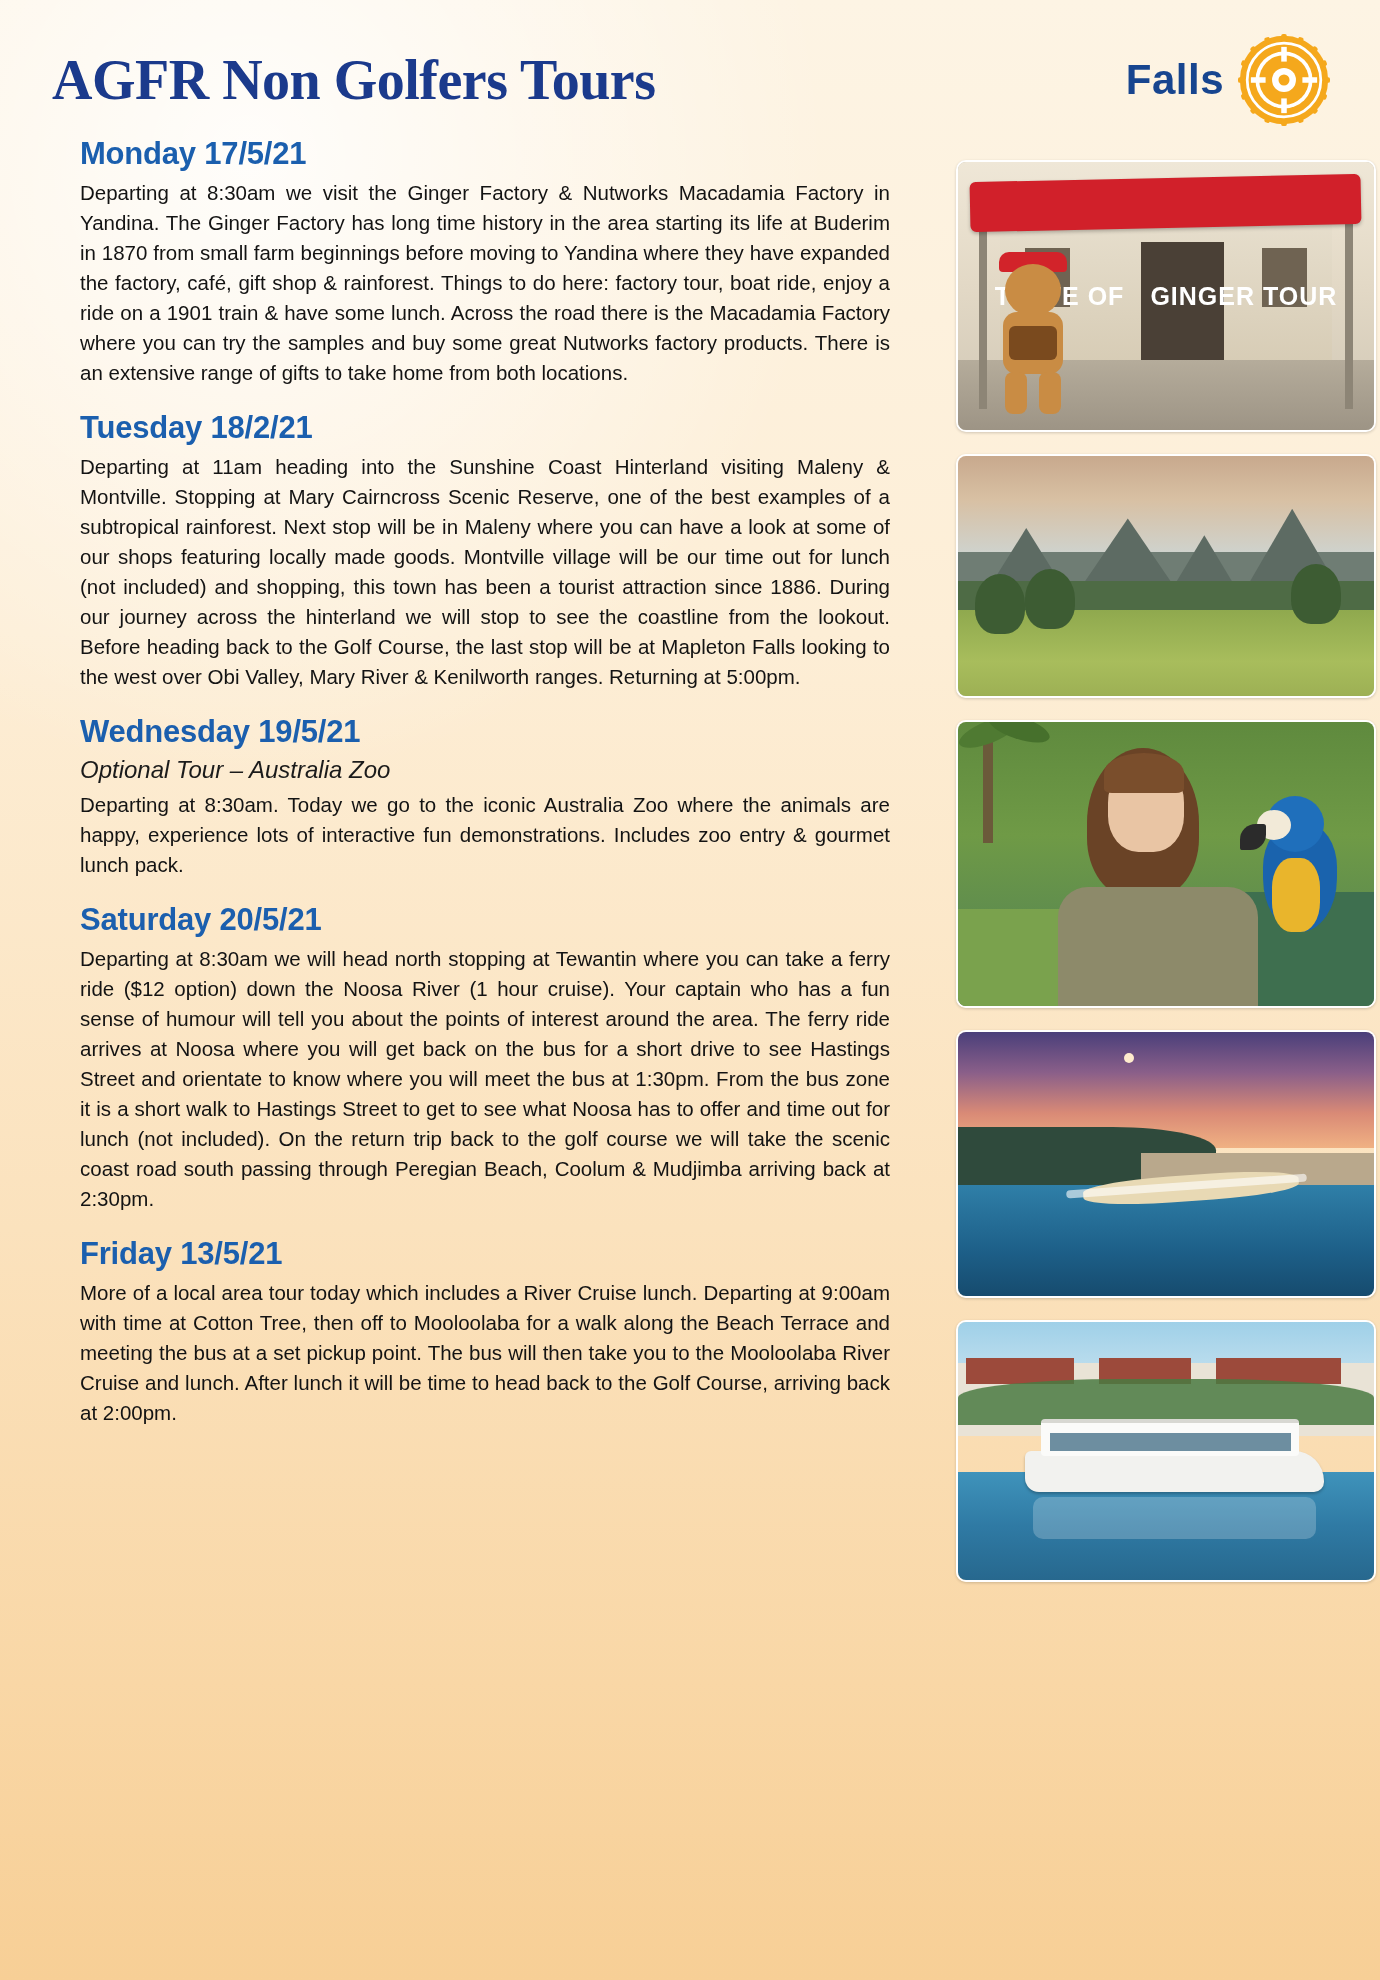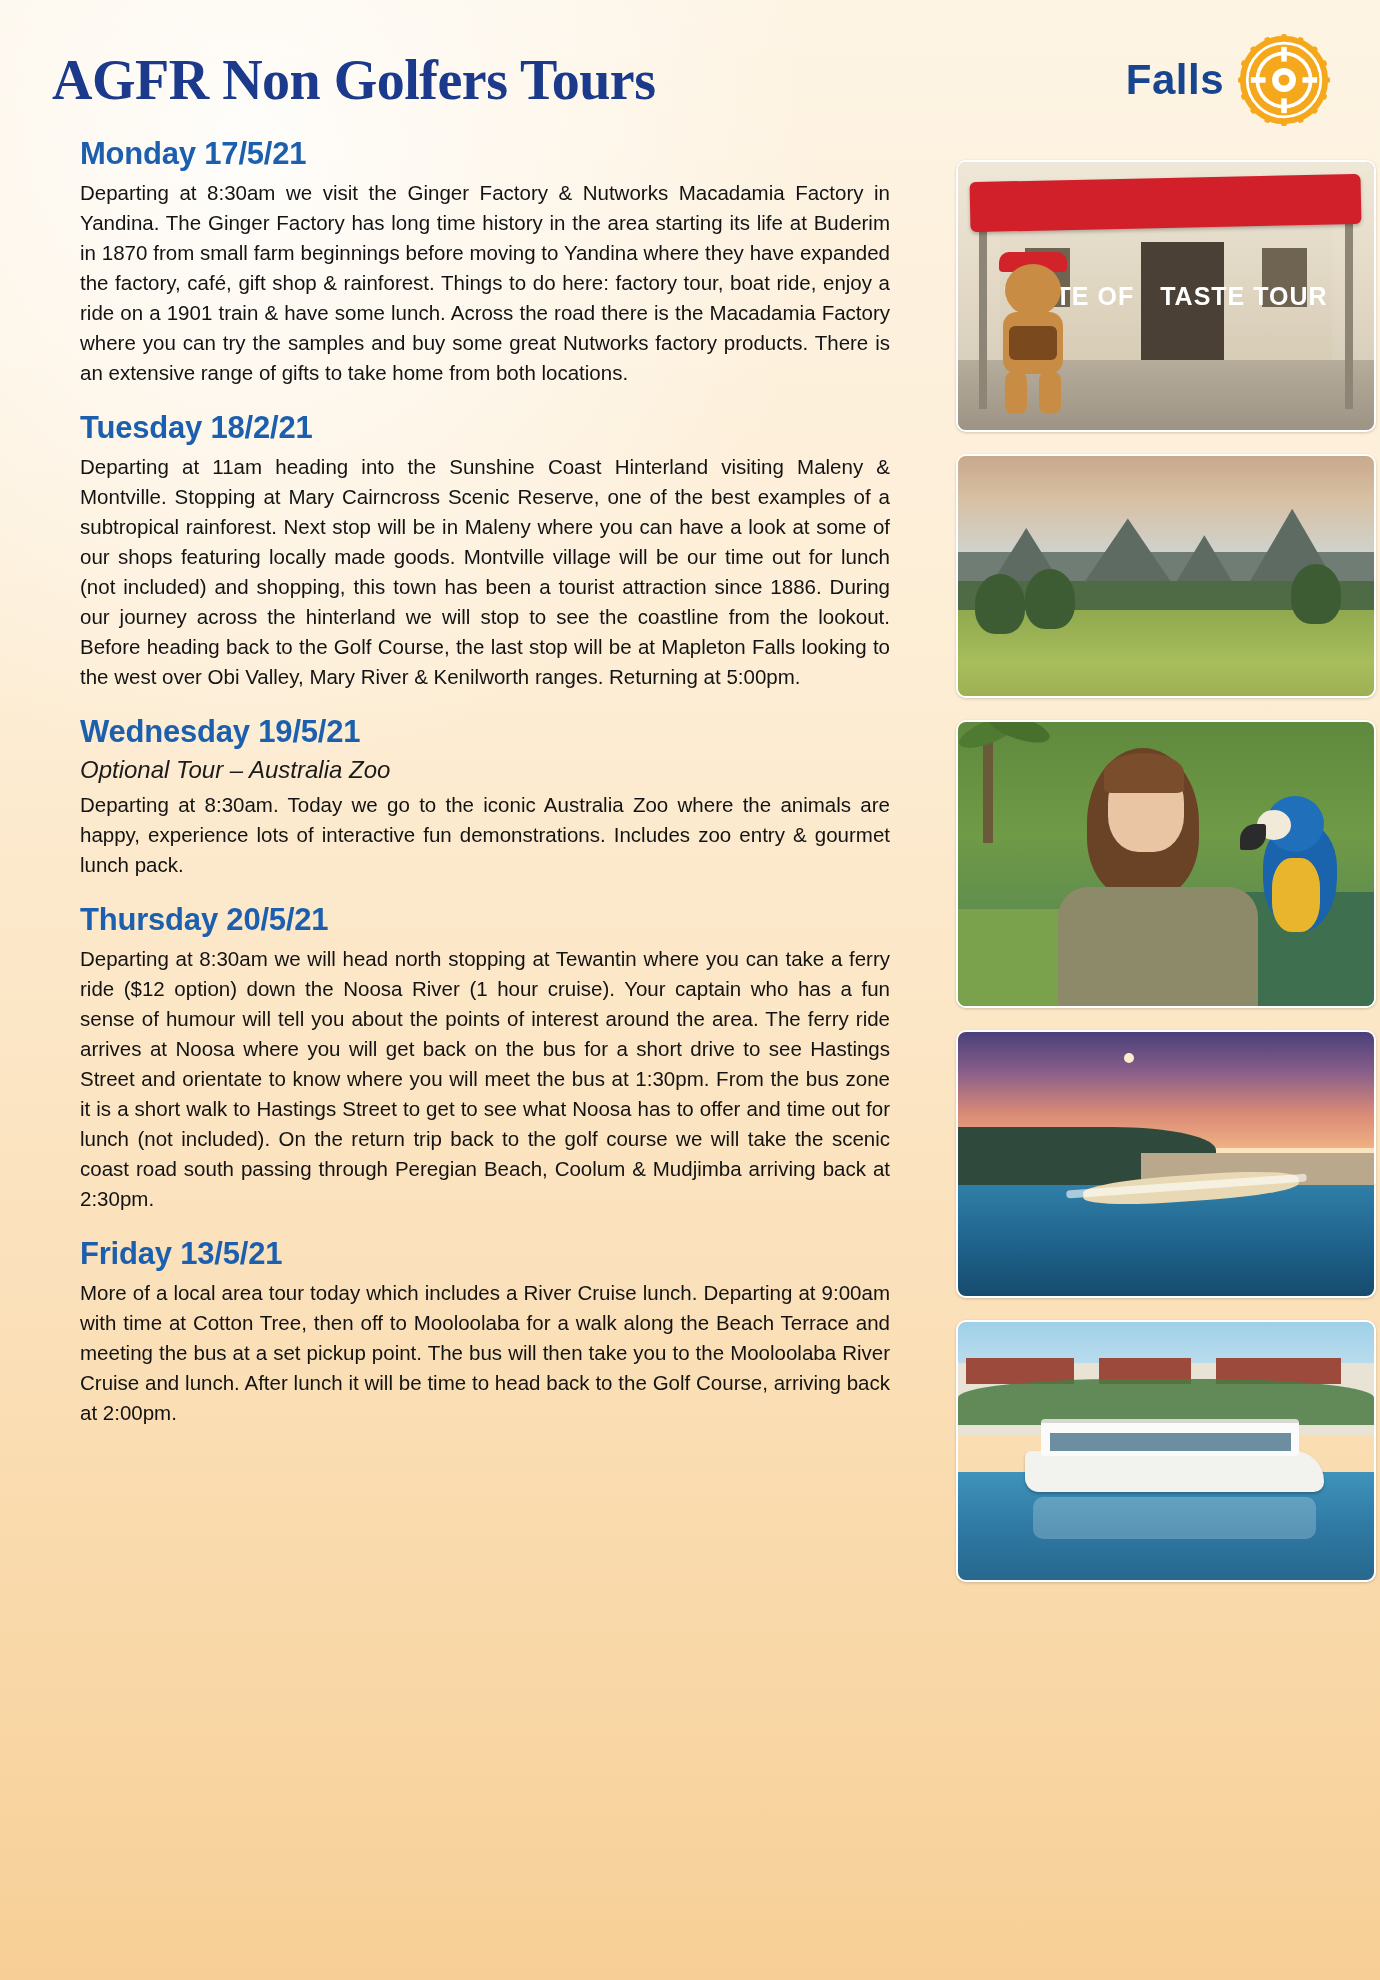--- a/index.html
+++ b/index.html
@@ -261,21 +261,21 @@
         <p class="day-body">Departing at 11am heading into the Sunshine Coast Hinterland visiting Maleny &amp; Montville. Stopping at Mary Cairncross Scenic Reserve, one of the best examples of a subtropical rainforest. Next stop will be in Maleny where you can have a look at some of our shops featuring locally made goods. Montville village will be our time out for lunch (not included) and shopping, this town has been a tourist attraction since 1886. During our journey across the hinterland we will stop to see the coastline from the lookout. Before heading back to the Golf Course, the last stop will be at Mapleton Falls looking to the west over Obi Valley, Mary River &amp; Kenilworth ranges. Returning at 5:00pm.</p>
       </section>
 
       <section class="day-block">
         <h2 class="day-heading">Wednesday 19/5/21</h2>
         <p class="day-sub">Optional Tour – Australia Zoo</p>
         <p class="day-body">Departing at 8:30am. Today we go to the iconic Australia Zoo where the animals are happy, experience lots of interactive fun demonstrations. Includes zoo entry &amp; gourmet lunch pack.</p>
       </section>
 
       <section class="day-block">
-        <h2 class="day-heading">Thursday 20/5/21</h2>
+        <h2 class="day-heading">Saturday 20/5/21</h2>
         <p class="day-body">Departing at 8:30am we will head north stopping at Tewantin where you can take a ferry ride ($12 option) down the Noosa River (1 hour cruise). Your captain who has a fun sense of humour will tell you about the points of interest around the area. The ferry ride arrives at Noosa where you will get back on the bus for a short drive to see Hastings Street and orientate to know where you will meet the bus at 1:30pm. From the bus zone it is a short walk to Hastings Street to get to see what Noosa has to offer and time out for lunch (not included). On the return trip back to the golf course we will take the scenic coast road south passing through Peregian Beach, Coolum &amp; Mudjimba arriving back at 2:30pm.</p>
       </section>
 
       <section class="day-block">
         <h2 class="day-heading">Friday 13/5/21</h2>
         <p class="day-body">More of a local area tour today which includes a River Cruise lunch. Departing at 9:00am with time at Cotton Tree, then off to Mooloolaba for a walk along the Beach Terrace and meeting the bus at a set pickup point. The bus will then take you to the Mooloolaba River Cruise and lunch. After lunch it will be time to head back to the Golf Course, arriving back at 2:00pm.</p>
       </section>
 
     </div>
 
@@ -286,21 +286,21 @@
         <span class="building"></span>
         <span class="window w1"></span>
         <span class="window w2"></span>
         <span class="door"></span>
         <span class="ground"></span>
         <span class="pole p1"></span>
         <span class="pole p2"></span>
         <span class="banner"></span>
         <span class="banner-text">
           <span>TASTE OF</span>
-          <span>TASTE TOUR</span>
+          <span>GINGER TOUR</span>
         </span>
         <span class="gbread">
           <span class="gb-hat"></span>
           <span class="gb-head"></span>
           <span class="gb-body"></span>
           <span class="gb-apron"></span>
           <span class="gb-leg gb-l1"></span>
           <span class="gb-leg gb-l2"></span>
         </span>
       </figure>

